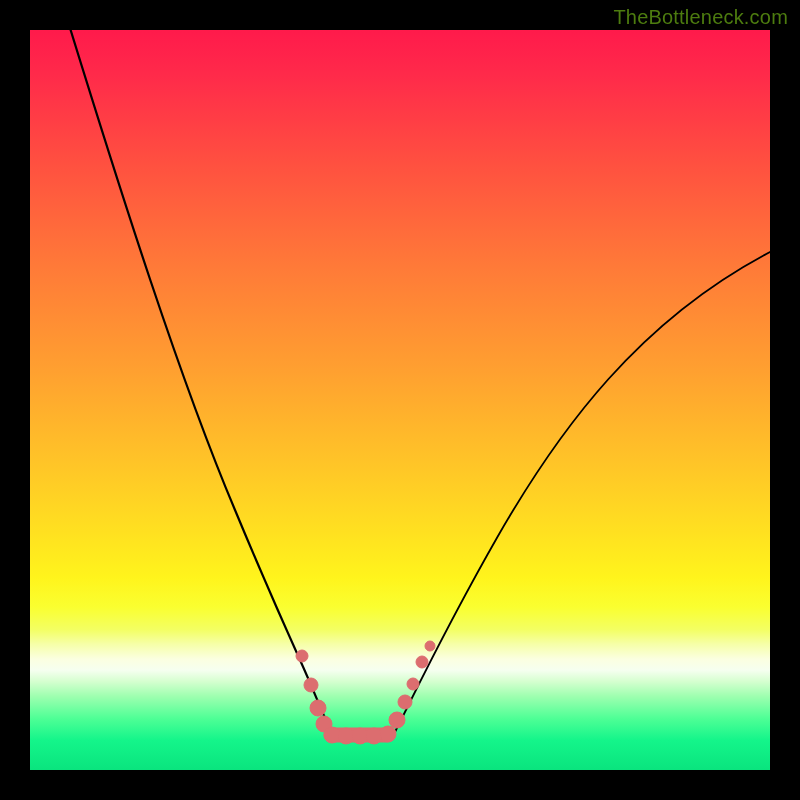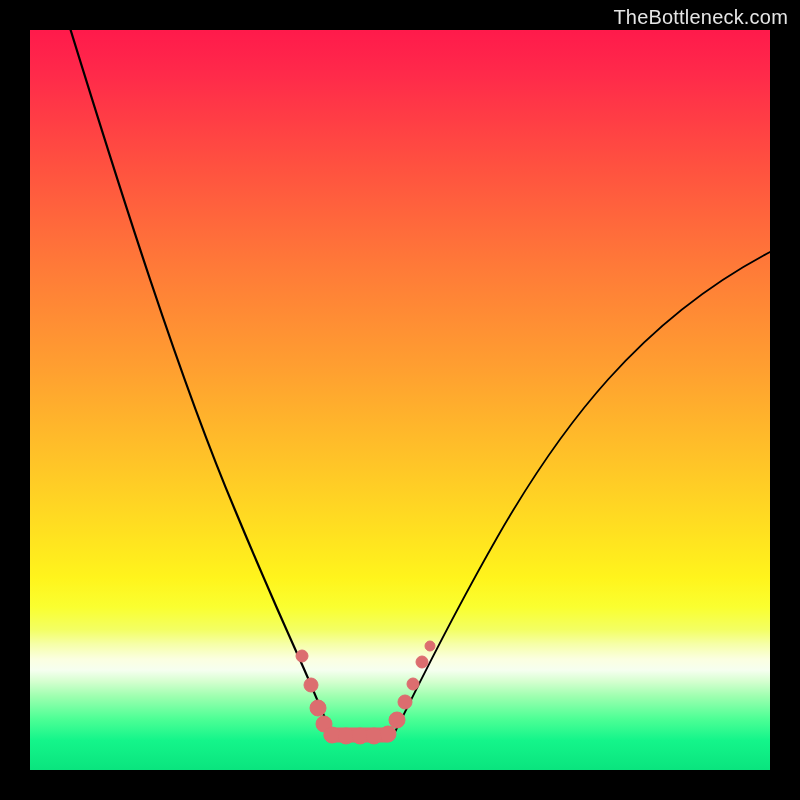--- a/index.html
+++ b/index.html
@@ -14,21 +14,21 @@
   .stage {
     position: relative;
     width: 800px;
     height: 800px;
     background: #000;
   }
   .watermark {
     position: absolute;
     top: 6px;
     right: 12px;
-    color: #e5e5e5;
+    color: #4d7c0f;
     font-size: 20px;
     font-weight: 500;
     letter-spacing: 0.2px;
     z-index: 20;
     user-select: none;
   }
   svg.plot {
     position: absolute;
     left: 0;
     top: 0;

